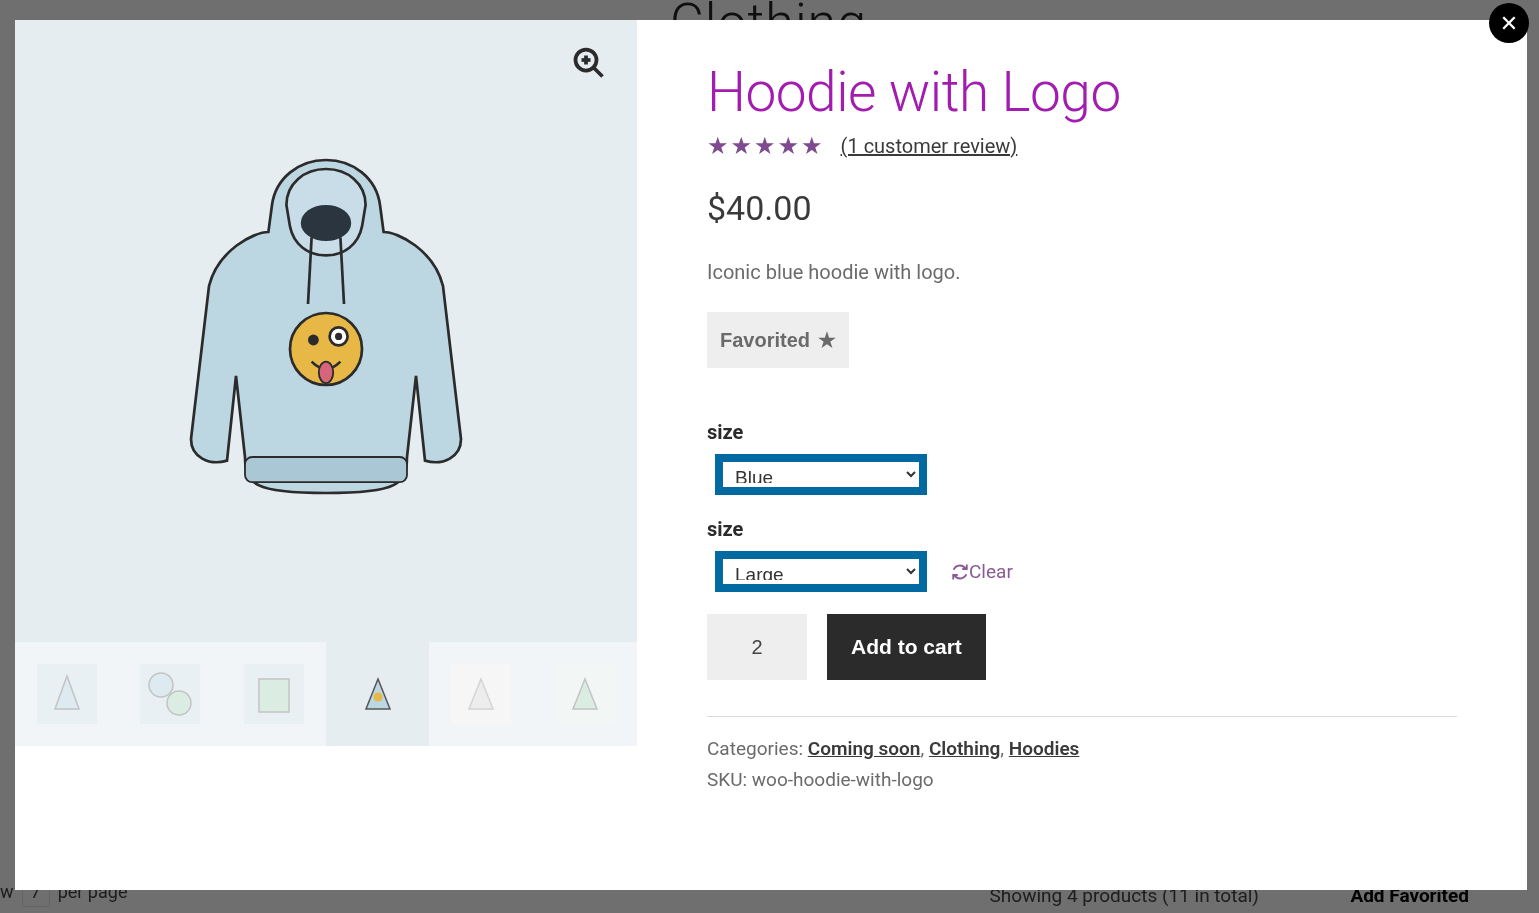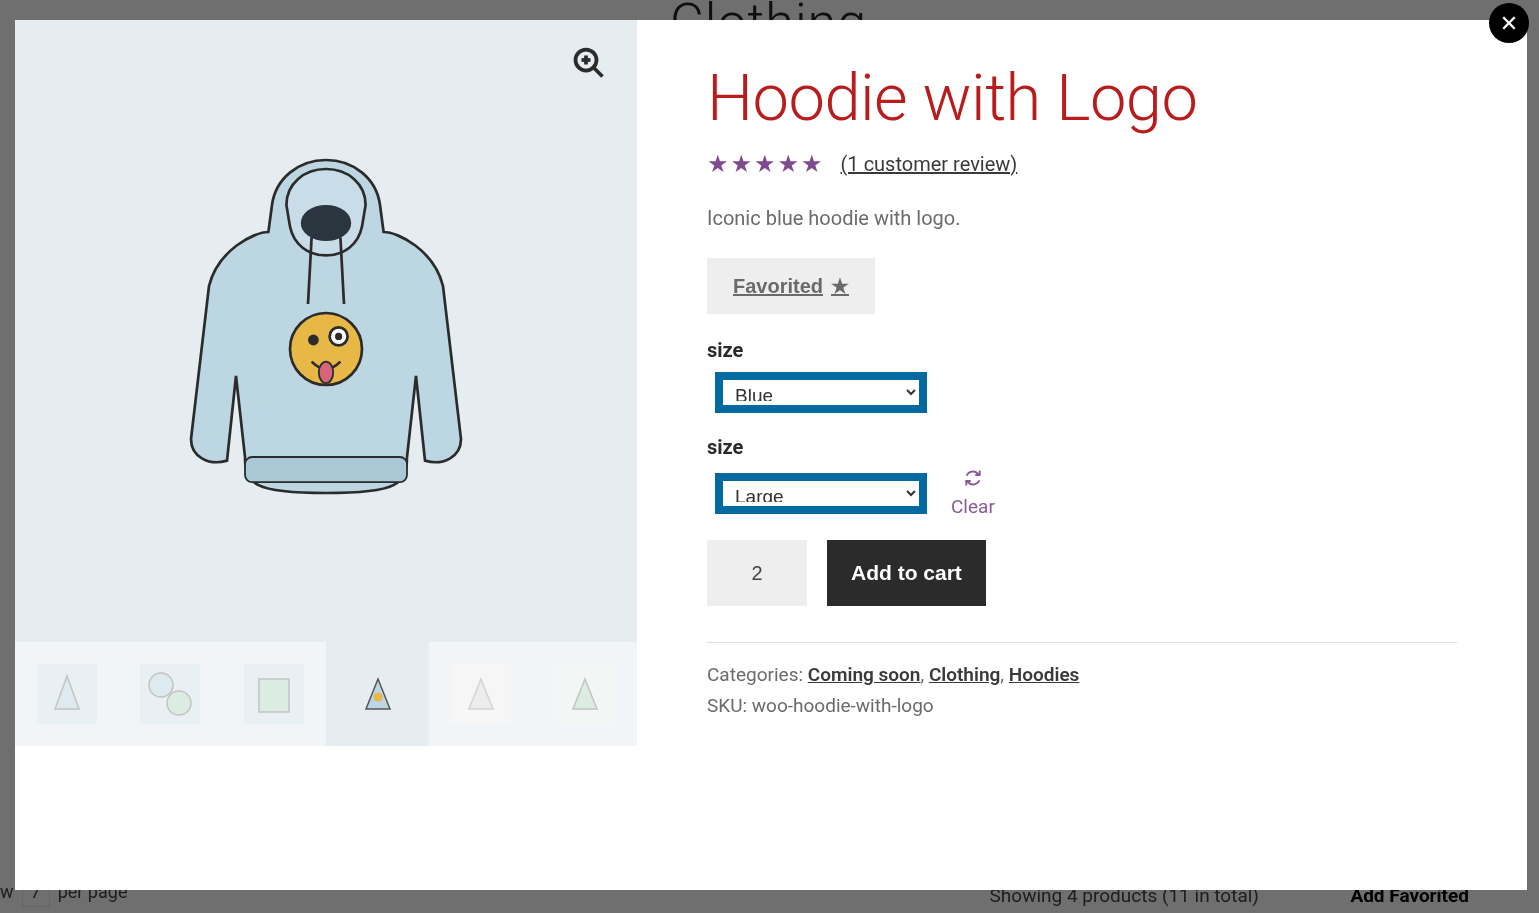--- a/index.html
+++ b/index.html
@@ -118,24 +118,24 @@
   justify-content: center;
   font-size: 11px;
   color: #999;
 }
 .thumb.active { opacity: 1; }
 .details {
   flex: 1;
   padding: 40px 70px;
 }
 .title {
-  font-size: 65px;
+  font-size: 55px;
   font-weight: 300;
-  color: #b91c1c;
-  margin-bottom: 14px;
+  color: #a21caf;
+  margin-bottom: 8px;
   letter-spacing: -0.5px;
 }
 .rating-row {
   display: flex;
   align-items: center;
   gap: 18px;
   margin-bottom: 28px;
 }
 .stars {
   display: flex;
@@ -161,26 +161,25 @@
   color: #6b6b6b;
   margin-bottom: 28px;
 }
 .fav-btn {
   display: inline-flex;
   align-items: center;
   gap: 8px;
   background: #eeeeee;
   color: #6a6a6a;
   border: none;
-  padding: 16px 26px;
+  padding: 16px 13px;
   font-size: 20px;
   font-weight: 600;
   cursor: pointer;
-  margin-bottom: 24px;
-  text-decoration: underline;
+  margin-bottom: 52px;
 }
 .var-label {
   font-size: 20px;
   font-weight: 700;
   color: #2b2b2b;
   margin-bottom: 10px;
 }
 .select-row {
   display: flex;
   align-items: center;
@@ -193,25 +192,23 @@
   font-size: 19px;
   padding: 4px 8px;
   border: 8px solid #0369a1;
   background: #fff;
   color: #333;
   margin-left: 8px;
 }
 .clear-link {
   display: inline-flex;
   align-items: center;
-  gap: 8px;
   color: #8a5a96;
   font-size: 19px;
   cursor: pointer;
-  flex-direction: column;
 }
 .clear-link svg { width: 18px; height: 18px; }
 .cart-row {
   display: flex;
   gap: 20px;
   margin-top: 10px;
   margin-bottom: 36px;
 }
 .qty-input {
   width: 100px;
@@ -339,20 +336,21 @@
     <div class="rating-row">
       <div class="stars">
         <span class="star">★</span>
         <span class="star">★</span>
         <span class="star">★</span>
         <span class="star">★</span>
         <span class="star">★</span>
       </div>
       <a class="review-link">(1 customer review)</a>
     </div>
+    <div class="price">$40.00</div>
     <p class="desc">Iconic blue hoodie with logo.</p>
     <button class="fav-btn">
       <span>Favorited</span>
       <span>★</span>
     </button>
 
     <div class="var-label">size</div>
     <div class="select-row">
       <select>
         <option>Blue</option>

